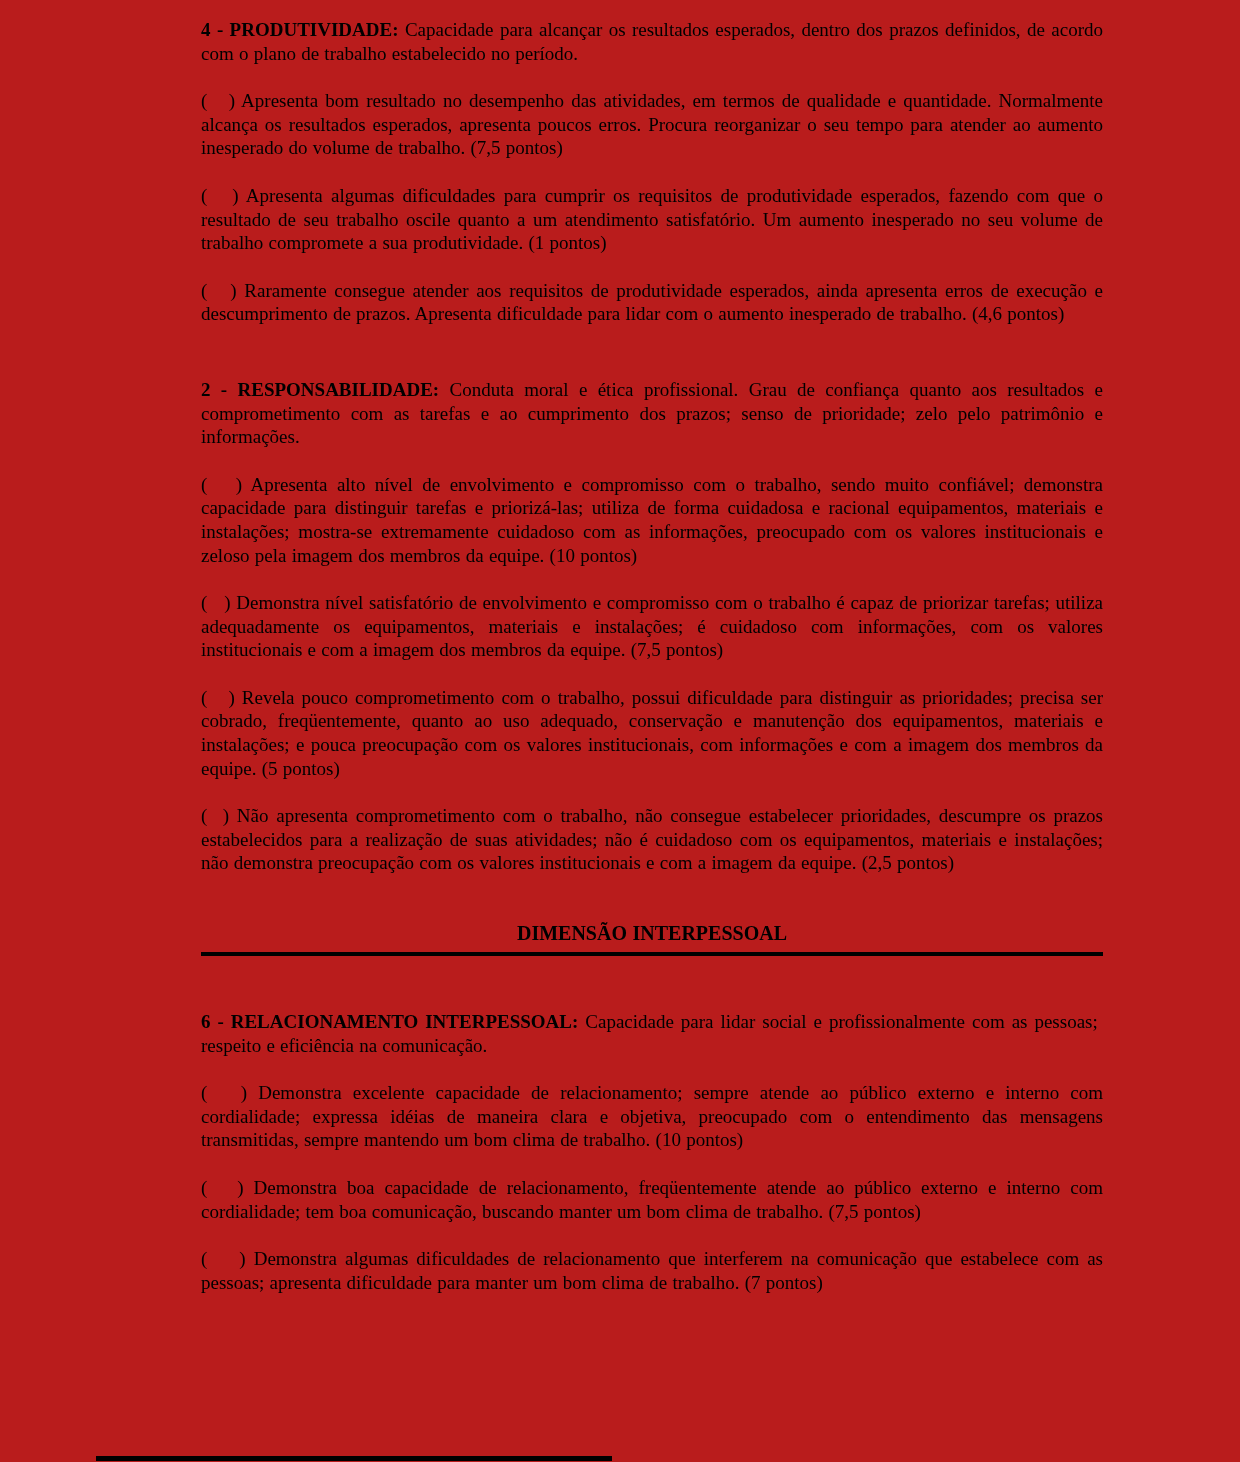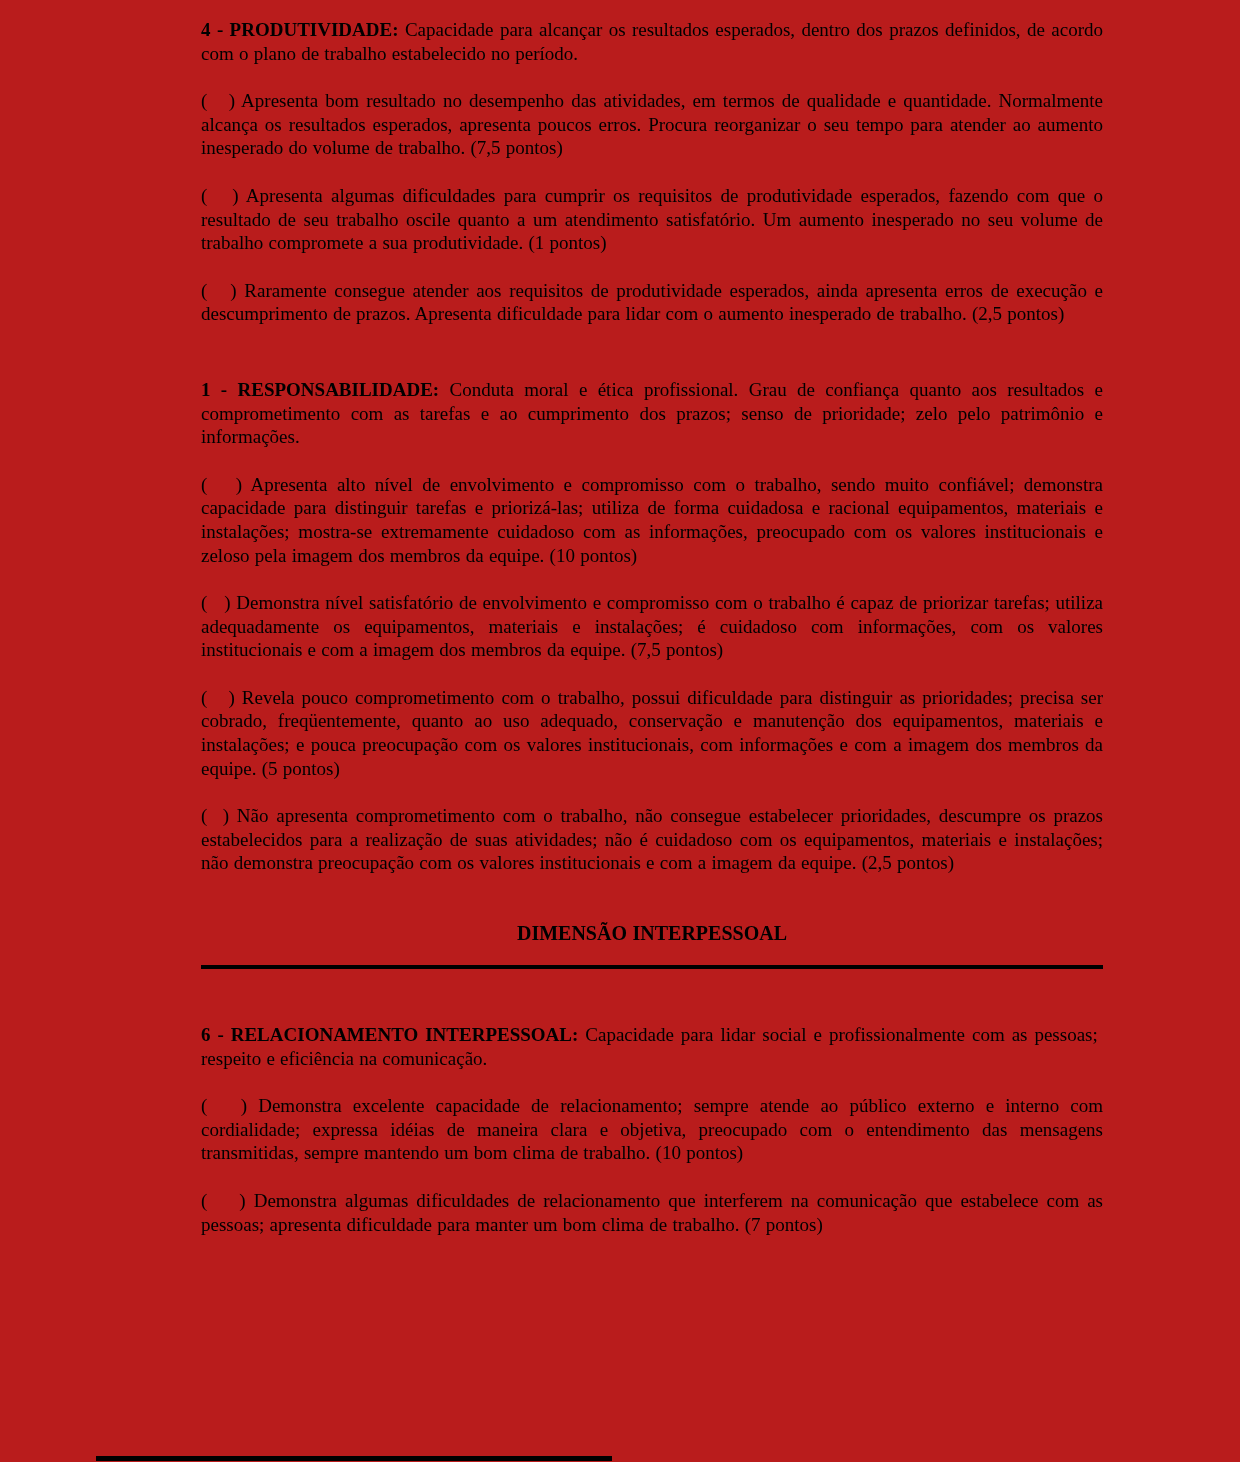--- a/index.html
+++ b/index.html
@@ -40,21 +40,21 @@
   }
   .lead-6 {
     margin-top: 54px !important;
   }
   .divider {
     margin-top: 46px;
     text-align: center;
     font-weight: bold;
     font-size: 20px;
     line-height: 24px;
-    padding-bottom: 20px;
+    padding-bottom: 7px;
     border-bottom: 4px solid #000000;
   }
   .bottom-rule {
     position: absolute;
     left: 96px;
     bottom: 1px;
     width: 516px;
     height: 5px;
     background: #000000;
   }
@@ -65,37 +65,38 @@
 <div class="page">
   <div class="content">
 
     <p><span class="b">4 - PRODUTIVIDADE:</span><span> Capacidade para alcançar os resultados esperados, dentro dos prazos definidos, de acordo com o plano de trabalho estabelecido no período.</span></p>
 
 
     <p><span class="cb">(&nbsp;&nbsp;&nbsp;)</span><span> Apresenta bom resultado no desempenho das atividades, em termos de qualidade e quantidade. Normalmente alcança os resultados esperados, apresenta poucos erros. Procura reorganizar o seu tempo para atender ao aumento inesperado do volume de trabalho. (7,5 pontos)</span></p>
 
     <p><span class="cb">(&nbsp;&nbsp;&nbsp;)</span><span> Apresenta algumas dificuldades para cumprir os requisitos de produtividade esperados, fazendo com que o resultado de seu trabalho oscile quanto a um atendimento satisfatório. Um aumento inesperado no seu volume de trabalho compromete a sua produtividade. (1 pontos)</span></p>
 
-    <p><span class="cb">(&nbsp;&nbsp;&nbsp;)</span><span> Raramente consegue atender aos requisitos de produtividade esperados, ainda apresenta erros de execução e descumprimento de prazos. Apresenta dificuldade para lidar com o aumento inesperado de trabalho. (2,5 pontos)</span></p>
+    <p><span class="cb">(&nbsp;&nbsp;&nbsp;)</span><span> Raramente consegue atender aos requisitos de produtividade esperados, ainda apresenta erros de execução e descumprimento de prazos. Apresenta dificuldade para lidar com o aumento inesperado de trabalho. (4,6 pontos)</span></p>
 
-    <p class="lead-5"><span class="b">1 - RESPONSABILIDADE:</span><span> Conduta moral e ética profissional. Grau de confiança quanto aos resultados e comprometimento com as tarefas e ao cumprimento dos prazos; senso de prioridade; zelo pelo patrimônio e informações.</span></p>
+    <p class="lead-5"><span class="b">2 - RESPONSABILIDADE:</span><span> Conduta moral e ética profissional. Grau de confiança quanto aos resultados e comprometimento com as tarefas e ao cumprimento dos prazos; senso de prioridade; zelo pelo patrimônio e informações.</span></p>
 
     <p><span class="cb">(&nbsp;&nbsp;&nbsp;)</span><span> Apresenta alto nível de envolvimento e compromisso com o trabalho, sendo muito confiável; demonstra capacidade para distinguir tarefas e priorizá-las; utiliza de forma cuidadosa e racional equipamentos, materiais e instalações; mostra-se extremamente cuidadoso com as informações, preocupado com os valores institucionais e zeloso pela imagem dos membros da equipe. (10 pontos)</span></p>
 
     <p><span class="cb">(&nbsp;&nbsp;&nbsp;)</span><span> Demonstra nível satisfatório de envolvimento e compromisso com o trabalho é capaz de priorizar tarefas; utiliza adequadamente os equipamentos, materiais e instalações; é cuidadoso com informações, com os valores institucionais e com a imagem dos membros da equipe. (7,5 pontos)</span></p>
 
     <p><span class="cb">(&nbsp;&nbsp;&nbsp;)</span><span> Revela pouco comprometimento com o trabalho, possui dificuldade para distinguir as prioridades; precisa ser cobrado, freqüentemente, quanto ao uso adequado, conservação e manutenção dos equipamentos, materiais e instalações; e pouca preocupação com os valores institucionais, com informações e com a imagem dos membros da equipe. (5 pontos)</span></p>
 
     <p><span class="cb">(&nbsp;&nbsp;)</span><span> Não apresenta comprometimento com o trabalho, não consegue estabelecer prioridades, descumpre os prazos estabelecidos para a realização de suas atividades; não é cuidadoso com os equipamentos, materiais e instalações; não demonstra preocupação com os valores institucionais e com a imagem da equipe. (2,5 pontos)</span></p>
 
     <div class="divider"><span>DIMENSÃO INTERPESSOAL</span></div>
 
     <p class="lead-6"><span class="b">6 - RELACIONAMENTO INTERPESSOAL:</span><span> Capacidade para lidar social e profissionalmente com as pessoas;&nbsp; respeito e eficiência na comunicação.</span></p>
 
     <p><span class="cb">(&nbsp;&nbsp;&nbsp;)</span><span> Demonstra excelente capacidade de relacionamento; sempre atende ao público externo e interno com cordialidade; expressa idéias de maneira clara e objetiva, preocupado com o entendimento das mensagens transmitidas, sempre mantendo um bom clima de trabalho. (10 pontos)</span></p>
 
+    <p><span class="cb">(&nbsp;&nbsp;&nbsp;)</span><span> Demonstra boa capacidade de relacionamento, freqüentemente atende ao público externo e interno com cordialidade; tem boa comunicação, buscando manter um bom clima de trabalho. (7,5 pontos)</span></p>
 
     <p><span class="cb">(&nbsp;&nbsp;&nbsp;&nbsp;)</span><span> Demonstra algumas dificuldades de relacionamento que interferem na comunicação que estabelece com as pessoas; apresenta dificuldade para manter um bom clima de trabalho. (7 pontos)</span></p>
 
   </div>
 
   <div class="bottom-rule"></div>
 </div>
 
 </body></html>

